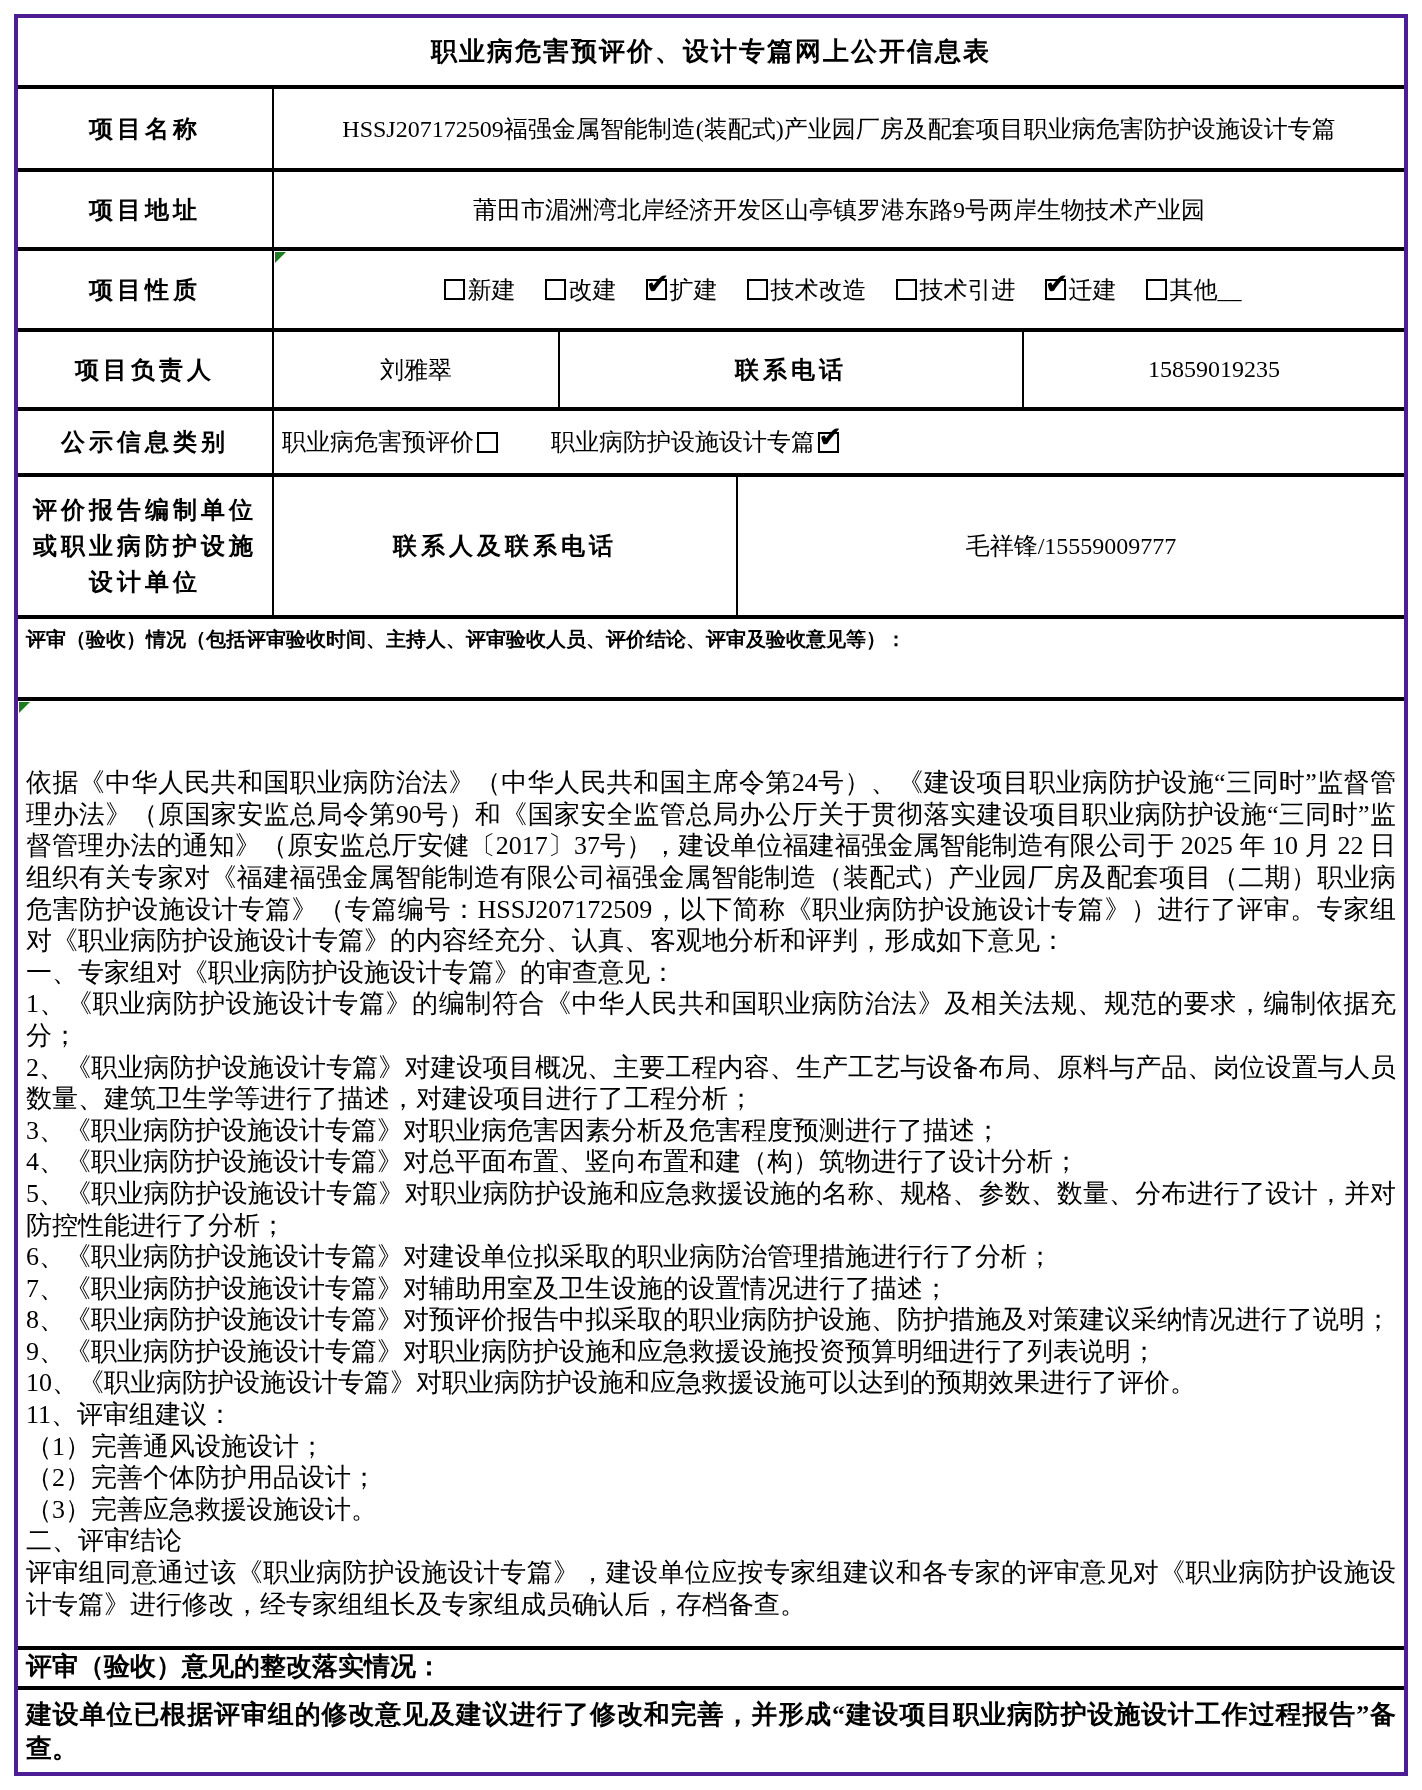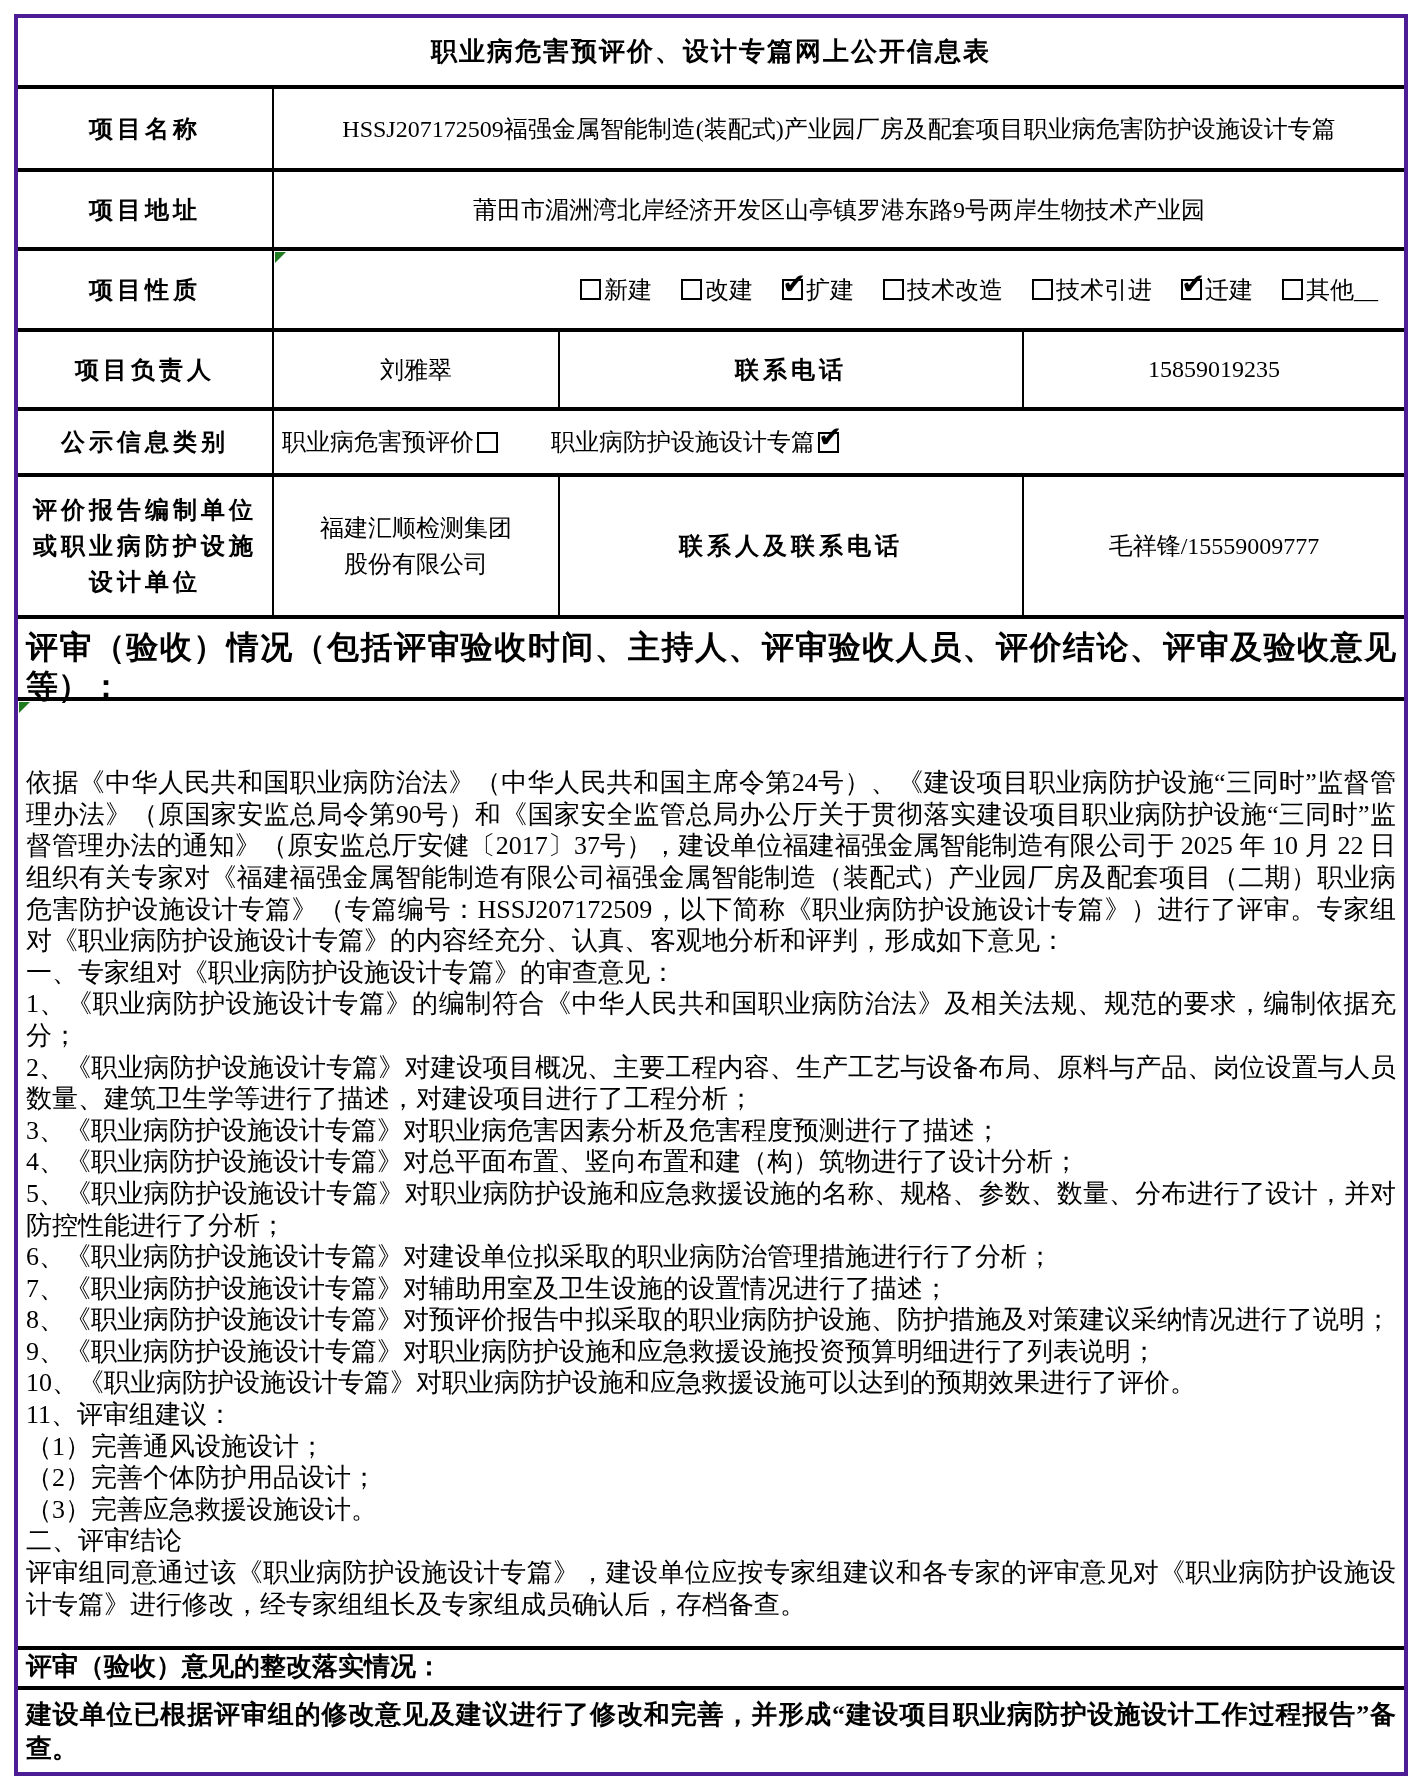--- a/index.html
+++ b/index.html
@@ -27,31 +27,31 @@
   .c2{width:286px;flex:none;}
   .c3{width:464px;flex:none;}
   .c4{flex:1;}
   .c-value{flex:1;}
   .hdr{font-weight:bold;letter-spacing:4px;}
   .title-cell{flex:1;display:flex;align-items:center;justify-content:center;
               font-size:26px;font-weight:bold;letter-spacing:2px;border-right:none;}
   .two-line{line-height:36px;text-align:center;padding:0 10px;}
   .wrap-label{max-width:226px;margin:0 auto;line-height:36px;}
   .wrap-co{max-width:200px;margin:0 auto;line-height:36px;text-align:center;}
-  .opts{justify-content:flex-end;padding-left:30px;position:relative;border-radius:11px;}
+  .opts{justify-content:center;padding-left:30px;position:relative;border-radius:11px;}
   .opts-type{justify-content:flex-start;padding-left:8px;}
   .cb-item{display:inline-flex;align-items:center;margin-right:26px;white-space:nowrap;}
   .opts-type .cb-item{margin-right:50px;}
   .cbx{display:inline-block;width:21px;height:21px;border:2px solid #000;
        box-sizing:border-box;position:relative;background:#fff;margin:0 3px;}
   .cbx.checked::after{content:"✔";position:absolute;left:-2px;top:-11px;font-size:29px;
        font-weight:bold;color:#000;font-family:"DejaVu Sans",sans-serif;line-height:1;}
   .flag{position:absolute;left:1px;top:1px;width:0;height:0;
         border-top:11px solid #1e7b1e;border-right:11px solid transparent;}
-  .sect-head{flex:1;font-size:32px;font-weight:bold;line-height:39px;padding:9px 8px;
+  .sect-head{flex:1;font-size:20px;font-weight:bold;line-height:39px;padding:1px 8px;
              text-align:justify;border-right:none;display:block;}
   .rect-head{font-size:26px;line-height:34px;padding:1px 8px;}
   .body-text{flex:1;display:block;font-size:26px;line-height:31.6px;padding:3px 8px;
              text-align:justify;white-space:pre-line;border-right:none;position:relative;}
   .rect-body{flex:1;display:block;font-size:26px;font-weight:bold;line-height:34px;
              padding:4px 8px;text-align:justify;border-right:none;}
 </style>
 </head>
 <body>
 
@@ -127,23 +127,20 @@
             <span>职业病防护设施设计专篇</span>
             <span class="cbx checked"></span>
           </span>
         </div>
     </div>
 
     <div class="row r-unit">
       <div class="cell c-label">
         <div class="wrap-label">评价报告编制单位或职业病防护设施设计单位</div>
       </div>
-      <div class="cell c2">
-        <div class="wrap-co">福建汇顺检测集团股份有限公司</div>
-      </div>
       <div class="cell c3 hdr">联系人及联系电话</div>
       <div class="cell c4">毛祥锋/15559009777</div>
     </div>
 
     <div class="row r-revhead">
       <div class="cell sect-head">评审（验收）情况（包括评审验收时间、主持人、评审验收人员、评价结论、评审及验收意见等）：</div>
     </div>
 
     <div class="row r-revbody">
       <div class="cell body-text">

